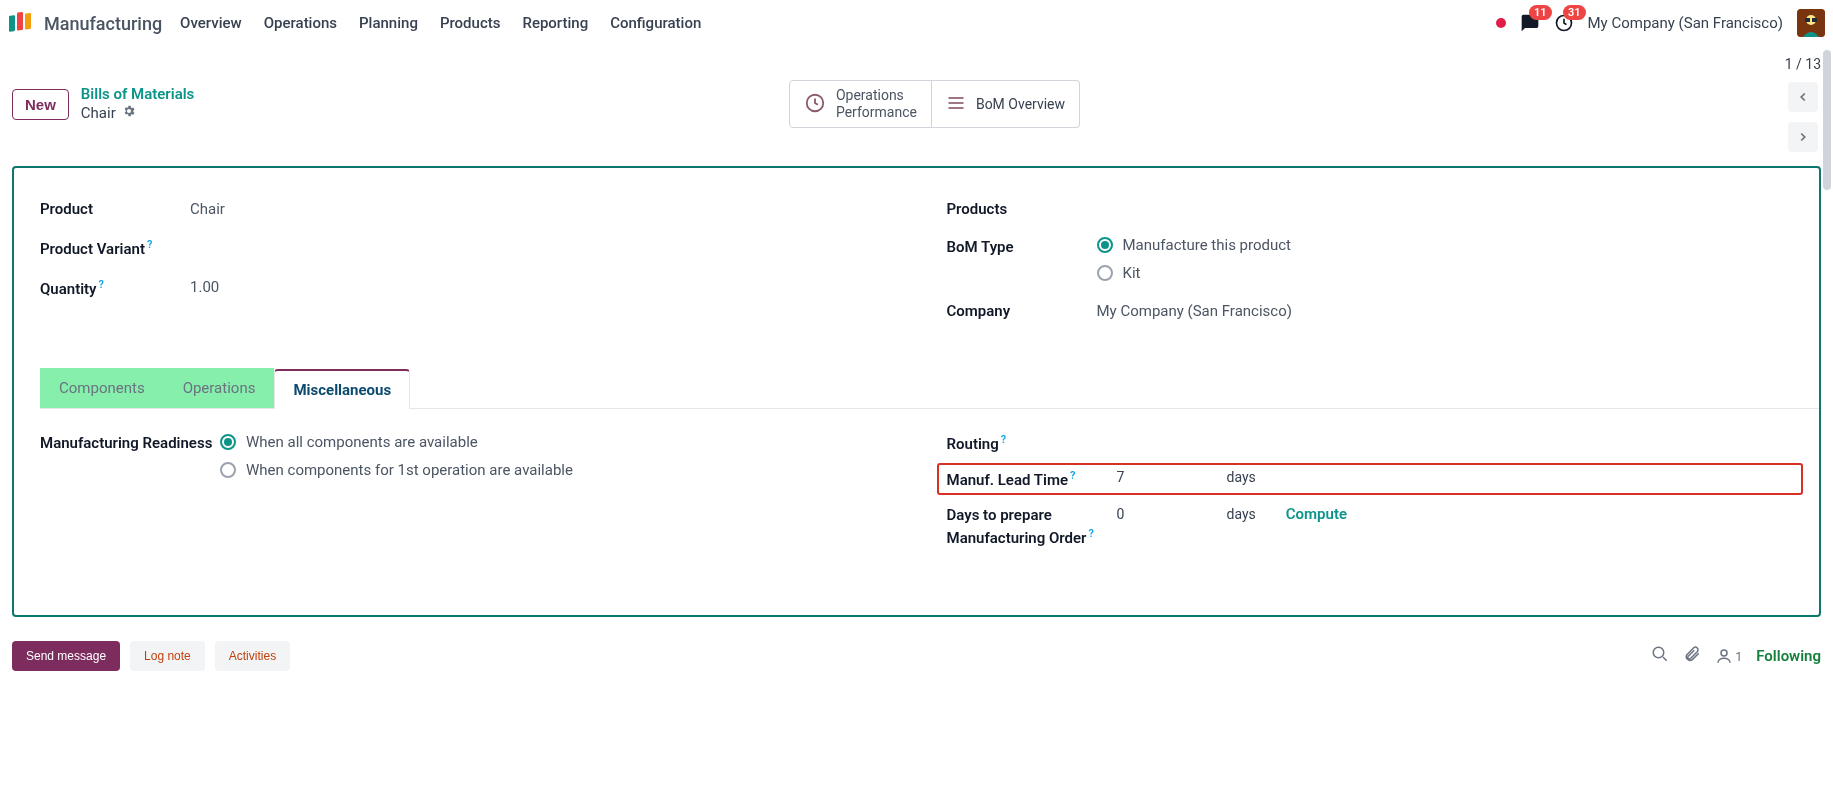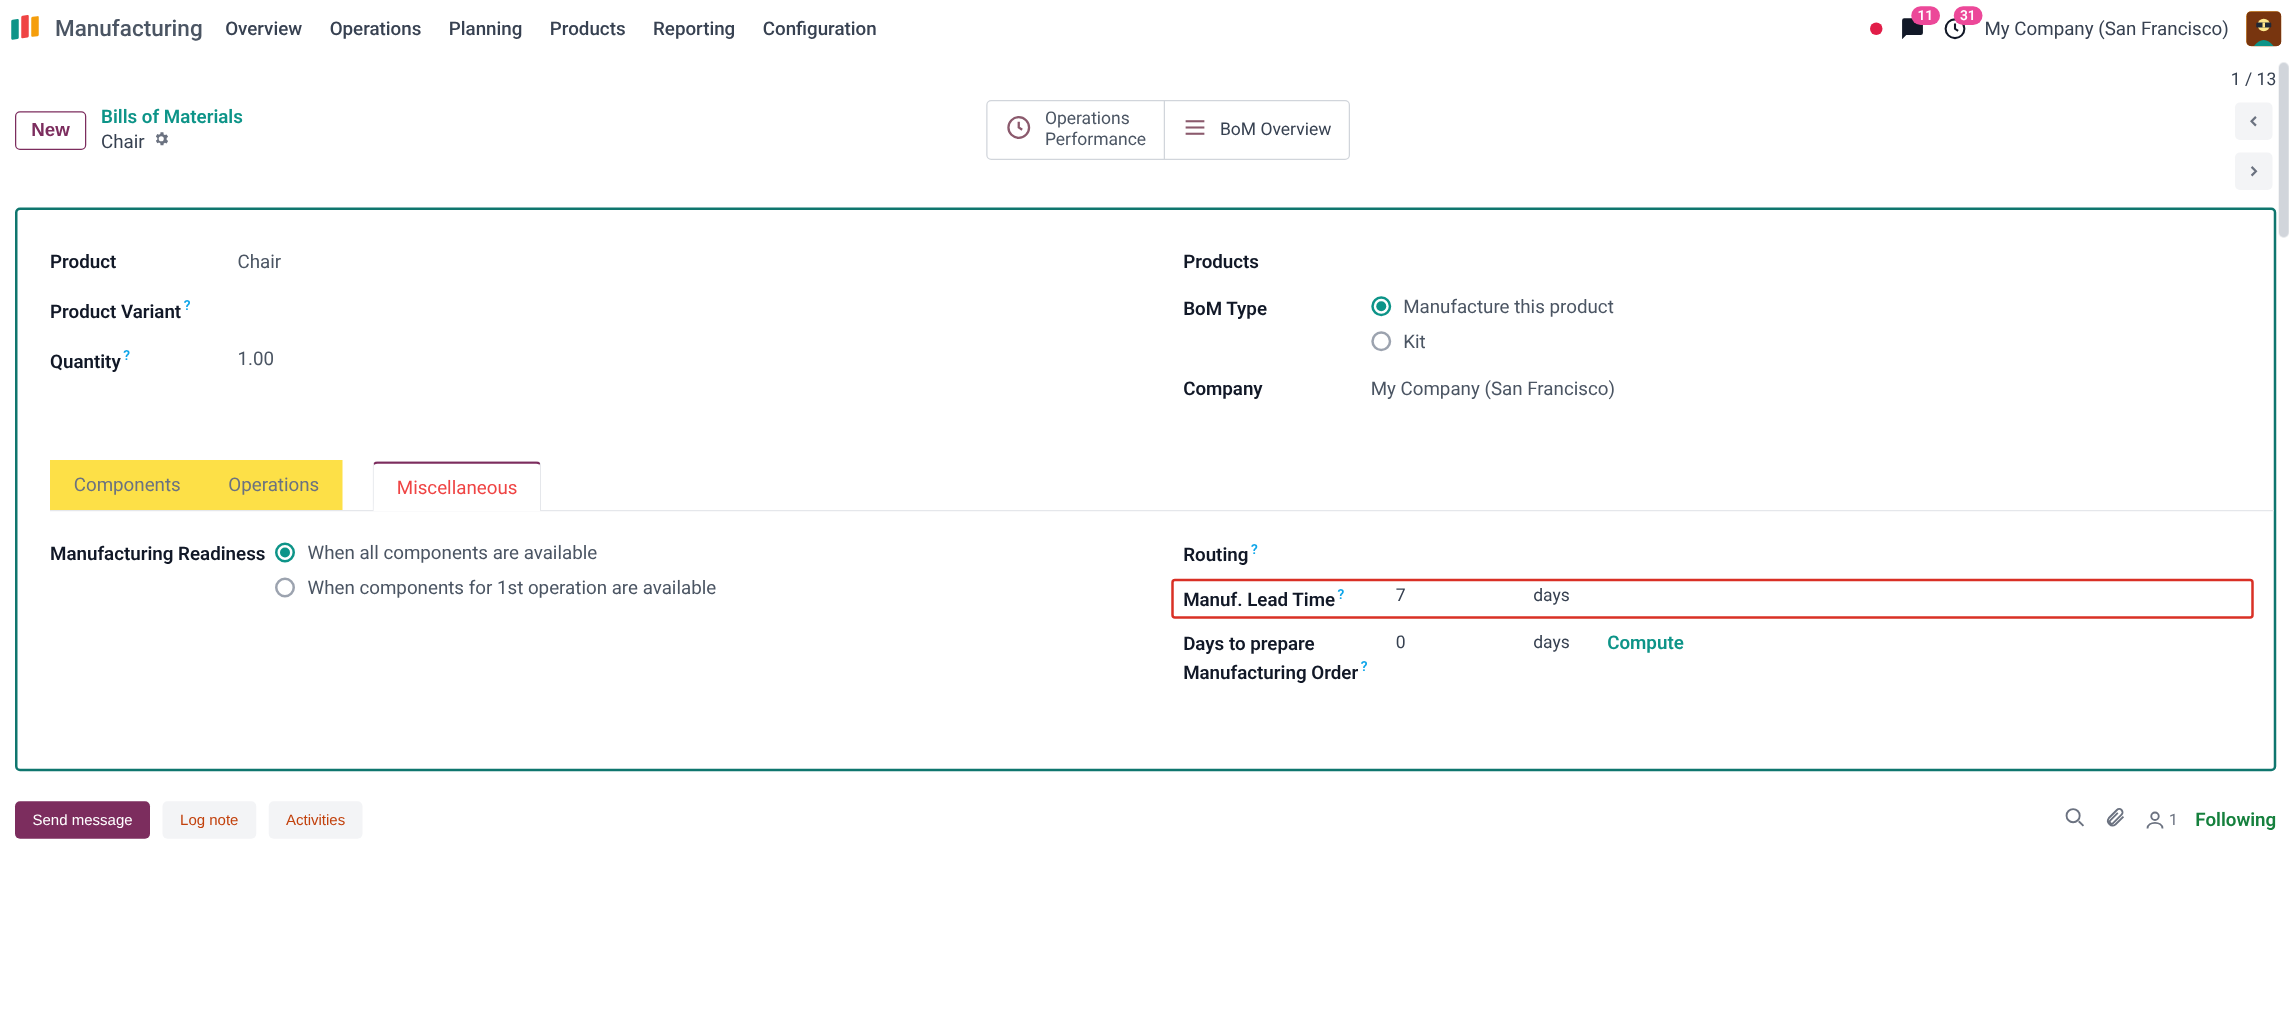--- a/index.html
+++ b/index.html
@@ -40,21 +40,21 @@
   margin-left: auto;
   display: flex;
   align-items: center;
   gap: 14px;
 }
 .red-dot { width: 10px; height: 10px; border-radius: 50%; background: #e11d48; }
 .icon-btn { position: relative; cursor: pointer; display: flex; align-items: center; }
 .badge {
   position: absolute;
   top: -8px; right: -12px;
-  background: #ec4899;
+  background: #ef4444;
   color: #fff;
   border-radius: 10px;
   font-size: 11px;
   padding: 1px 5px;
   font-weight: 600;
 }
 .company-name { font-size: 15px; color: #374151; }
 .avatar {
   width: 28px; height: 28px;
   border-radius: 4px;
@@ -178,32 +178,31 @@
   border-bottom: 1px solid #e5e7eb;
   margin: 0 -26px 0 0;
 }
 .tab {
   padding: 10px 18px;
   border: 1px solid transparent;
   border-bottom: none;
   font-size: 15px;
   color: #6b7280;
   cursor: pointer;
-  background: #fde047;
+  background: #86efac;
 }
 .tab.active {
   border-color: #e5e7eb;
   border-top: 2px solid #7c2d5e;
-  color: #ef4444;
-  font-weight: 400;
+  color: #0c4a6e;
+  font-weight: 700;
   border-radius: 4px 4px 0 0;
   position: relative;
   top: 1px;
   background: #fff;
-  margin-left: 24px;
 }
 .tab:first-child { margin-left: 0; }
 
 .tab-content {
   padding-top: 24px;
   display: flex;
   gap: 60px;
 }
 .tc-col { flex: 1; }
 .tc-row { display: flex; margin-bottom: 16px; align-items: flex-start; }

